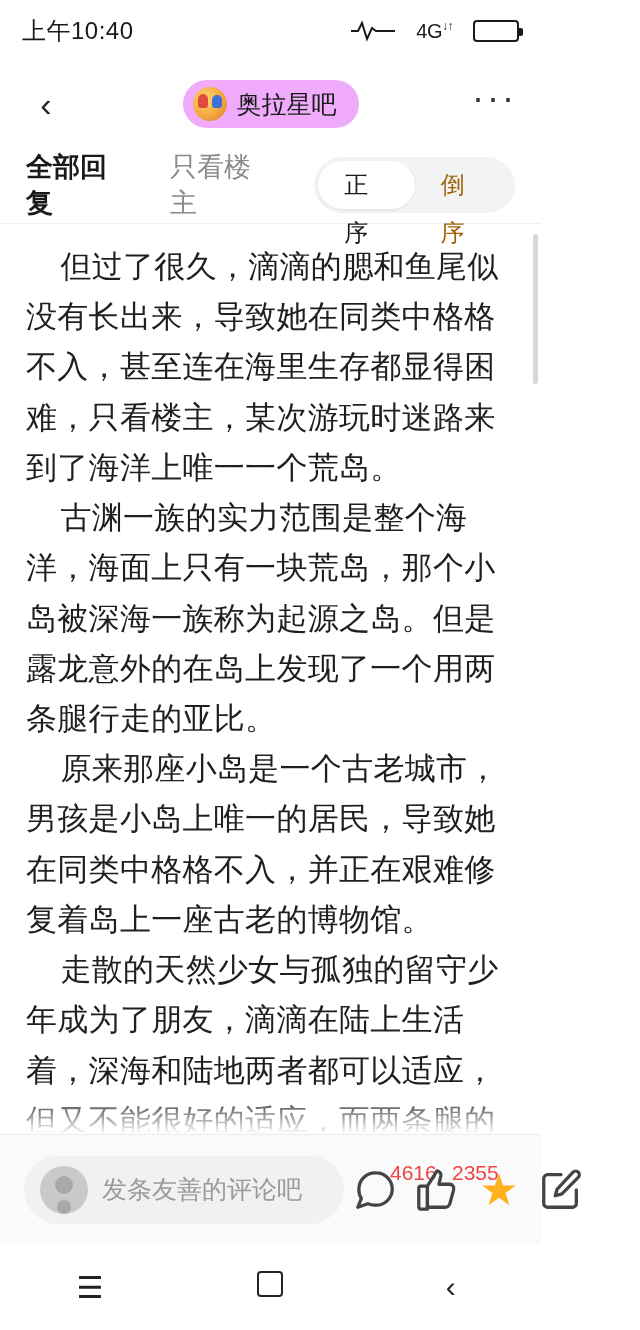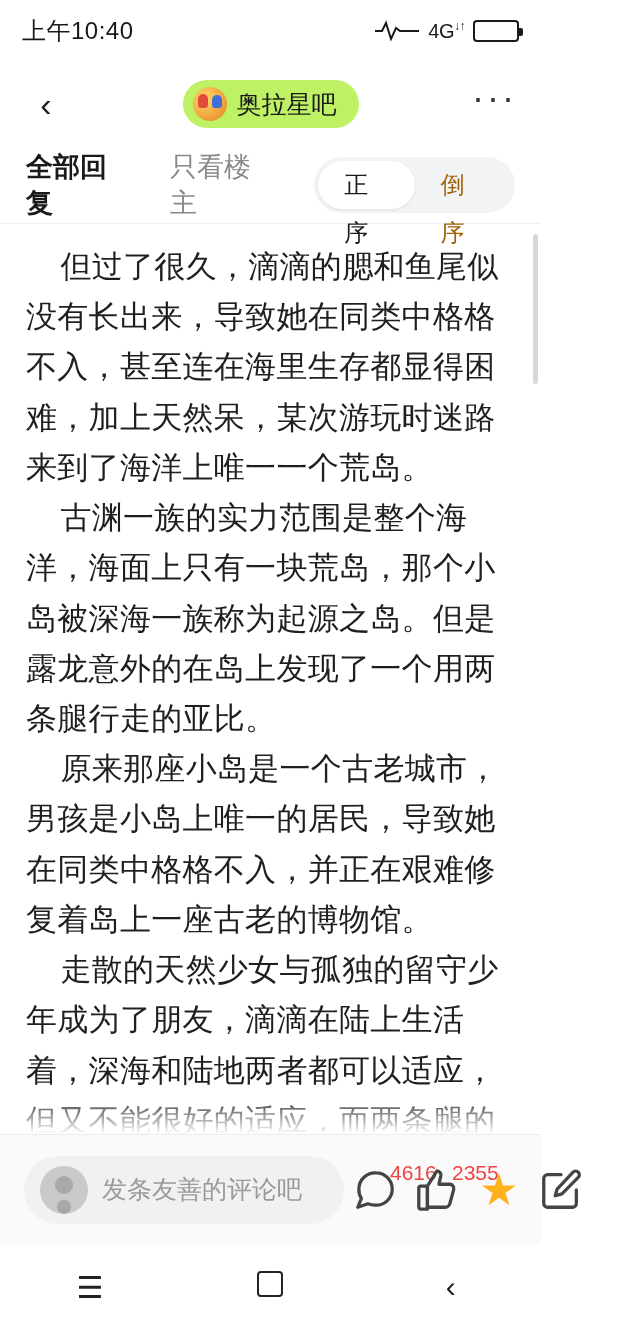--- a/index.html
+++ b/index.html
@@ -27,21 +27,21 @@
     flex: 0 0 auto;
   }
   .status-time {
     font-size: 24px;
     color: #1a1a1a;
     letter-spacing: 0.5px;
   }
   .status-right {
     display: flex;
     align-items: center;
-    gap: 8px;
+    gap: 20px;
   }
   .signal-wave {
     display: inline-block;
     width: 46px; height: 22px;
     position: relative;
   }
   .net-label {
     font-size: 20px;
     color: #1a1a1a;
     letter-spacing: -0.5px;
@@ -88,21 +88,21 @@
     color: #222;
     line-height: 1;
   }
   .nav-title-chip {
     position: absolute;
     left: 50%;
     transform: translateX(-50%);
     display: flex;
     align-items: center;
     gap: 10px;
-    background: #bef264;
+    background: #f0abfc;
     border-radius: 24px;
     padding: 7px 22px 7px 10px;
   }
   .chip-avatar {
     width: 34px; height: 34px;
     border-radius: 50%;
     background: radial-gradient(circle at 35% 35%, #ffd86b, #f2a33c 60%, #d97c2a);
     position: relative;
     overflow: hidden;
     flex: 0 0 auto;
@@ -331,21 +331,21 @@
   <div class="filterbar">
     <div class="filter-tab active">全部回复</div>
     <div class="filter-tab">只看楼主</div>
     <div class="order-switch">
       <div class="order-opt active">正序</div>
       <div class="order-opt">倒序</div>
     </div>
   </div>
 
   <div class="content">
-    <p class="para first">但过了很久，滴滴的腮和鱼尾似没有长出来，导致她在同类中格格不入，甚至连在海里生存都显得困难，加上天然呆，某次游玩时迷路来到了海洋上唯一一个荒岛。</p>
+    <p class="para first">但过了很久，滴滴的腮和鱼尾似没有长出来，导致她在同类中格格不入，甚至连在海里生存都显得困难，只看楼主，某次游玩时迷路来到了海洋上唯一一个荒岛。</p>
     <p class="para">古渊一族的实力范围是整个海洋，海面上只有一块荒岛，那个小岛被深海一族称为起源之岛。但是露龙意外的在岛上发现了一个用两条腿行走的亚比。</p>
     <p class="para">原来那座小岛是一个古老城市，男孩是小岛上唯一的居民，导致她在同类中格格不入，并正在艰难修复着岛上一座古老的博物馆。</p>
     <p class="para">走散的天然少女与孤独的留守少年成为了朋友，滴滴在陆上生活着，深海和陆地两者都可以适应，但又不能很好的适应，而两条腿的少年非常畏惧海洋，虽然他时刻都被海洋包围。</p>
 
     <div class="scrollbar"></div>
     <div class="content-fade"></div>
   </div>
 
   <div class="actionbar">
     <div class="comment-box">

